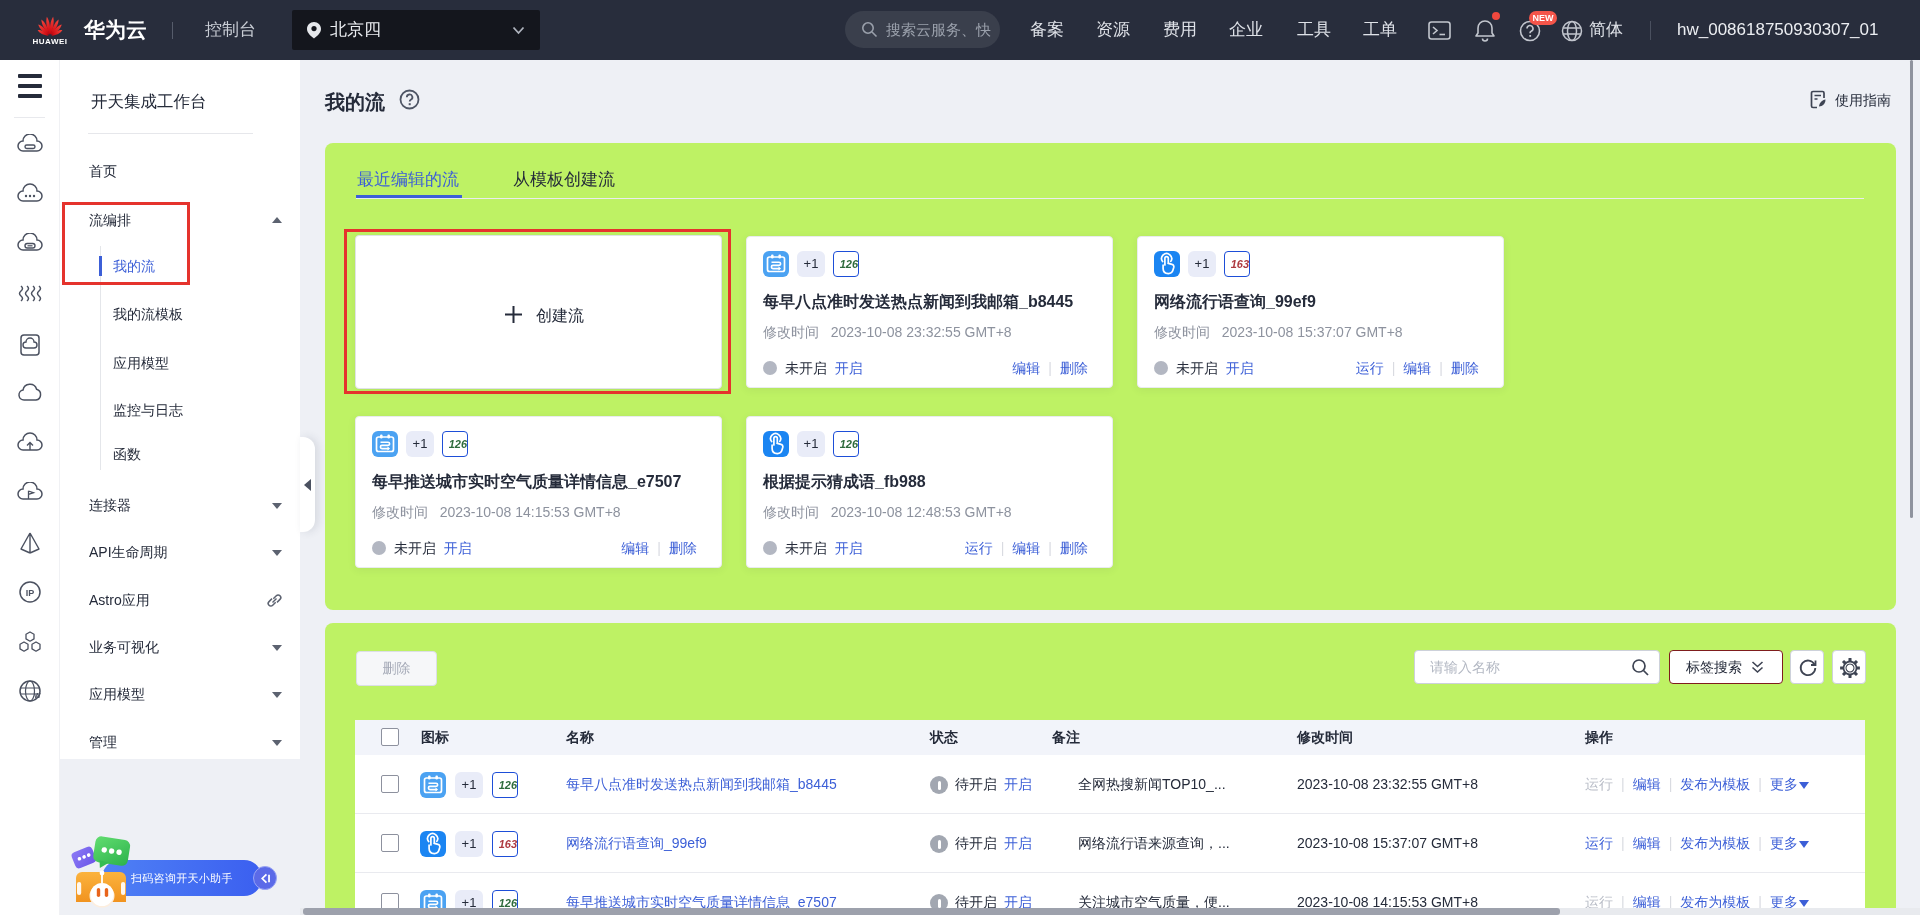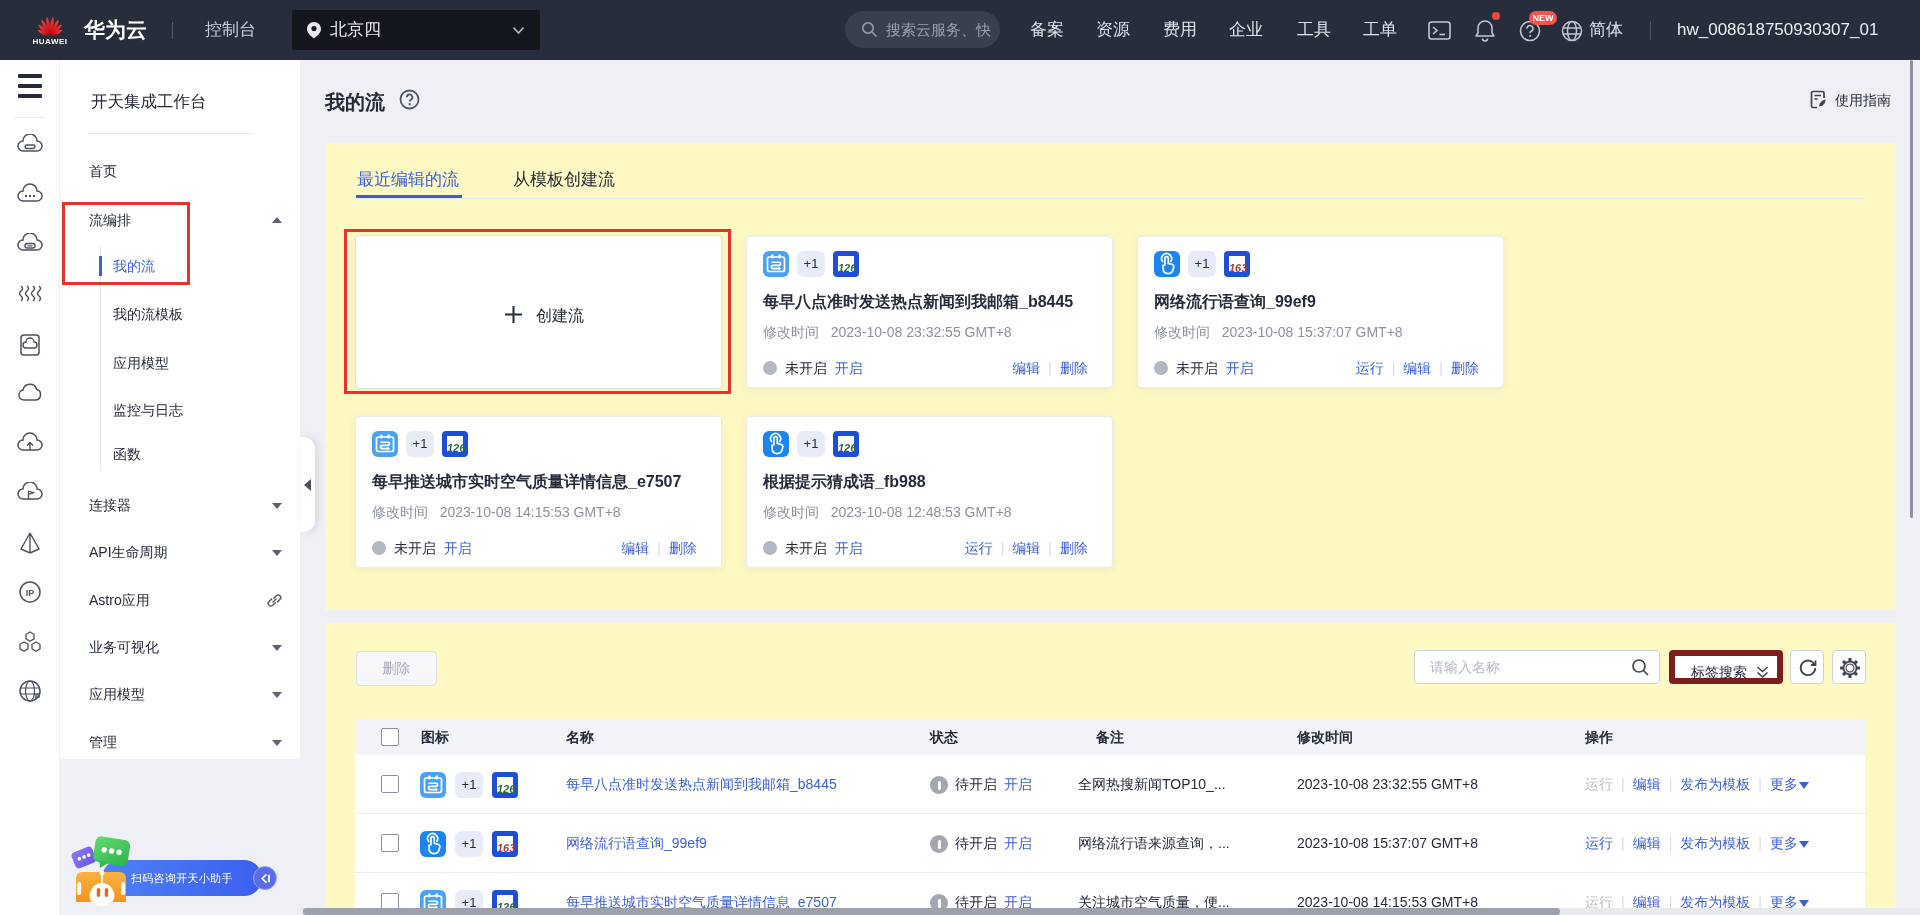--- a/index.html
+++ b/index.html
@@ -17,25 +17,25 @@
 
 #rail{position:absolute;left:0;top:60px;width:60px;height:855px;background:#fff;z-index:20;border-right:1px solid #f0f1f4}
 #rail svg{position:absolute;left:17px}
 
 #sidebar{position:absolute;left:60px;top:60px;width:240px;height:699px;background:#fff;z-index:10}
 .mitem{position:absolute;left:29px;font-size:14px;color:#252b3a;line-height:20px}
 .sub{left:53px}
 .arr{position:absolute;left:212px;width:0;height:0}
 .arrdn{border-left:5px solid transparent;border-right:5px solid transparent;border-top:6px solid #5c6270}
 .arrup{border-left:5px solid transparent;border-right:5px solid transparent;border-bottom:6px solid #5c6270}
-.panel{position:absolute;background:#fef9c3;border-radius:0}
+.panel{position:absolute;background:#bef264;border-radius:8px}
 .fcard{position:absolute;width:367px;height:152px;background:#fff;border:1px solid #e9ebf0;border-radius:4px;box-shadow:0 2px 8px rgba(40,48,72,.07)}
 .bicon{position:absolute;left:16px;top:14px;width:26px;height:26px;border-radius:6px}
 .plus1{position:absolute;left:50px;top:14px;width:28px;height:26px;border-radius:6px;background:#e9ecf8;color:#252b3a;font-size:13px;text-align:center;line-height:26px}
-.lbadge{position:absolute;left:86px;top:14px;width:26px;height:26px;border-radius:4px;background:#fff;border:5px solid #1d4ed8;text-align:right;line-height:24px;font-size:11px;font-weight:bold;font-style:italic}
+.lbadge{position:absolute;left:86px;top:14px;width:26px;height:26px;border-radius:4px;background:#fff;border:1px solid #1d4ed8;text-align:right;line-height:24px;font-size:11px;font-weight:bold;font-style:italic}
 .g126{color:#2e6b3c}
 .r163{color:#ae3a40}
 .ftitle{position:absolute;left:16px;top:55px;font-size:16px;font-weight:bold;color:#252b3a;white-space:nowrap}
 .fmeta{position:absolute;left:16px;top:87px;font-size:14px;color:#8d929e;white-space:nowrap}
 .fstat{position:absolute;left:16px;top:123px;height:16px;font-size:14px;white-space:nowrap}
 .dot{display:inline-block;width:14px;height:14px;border-radius:7px;background:#b3b7c2;vertical-align:-2px;margin-right:8px}
 .facts{position:absolute;right:24px;top:123px;font-size:14px;white-space:nowrap}
 .lsep{color:#d9dbe1;padding:0 8px}
 
 .th{position:absolute;top:0;height:35px;line-height:35px;font-size:14px;font-weight:bold;color:#252b3a}
@@ -304,21 +304,21 @@
 
 <div class="panel" style="left:325px;top:623px;width:1571px;height:300px">
   <div class="abs" style="left:31px;top:28px;width:81px;height:35px;background:#f6f7f9;border:1px solid #dcdfe6;border-radius:4px;color:#a6abb8;font-size:14px;text-align:center;line-height:33px">删除</div>
   <div class="abs" style="left:1089px;top:27px;width:246px;height:34px;background:#fff;border:1px solid #cdd1da;border-radius:4px">
     <div class="abs" style="left:15px;top:0;line-height:32px;font-size:14px;color:#b3b8c3">请输入名称</div>
     <svg class="abs" style="left:216px;top:7px" width="19" height="19" viewBox="0 0 19 19">
         <circle cx="8" cy="8" r="6" stroke="#3e4453" stroke-width="1.7" fill="none"></circle>
         <path d="M12.5 12.5 L17 17" stroke="#3e4453" stroke-width="1.7"></path>
       </svg>
   </div>
-  <div class="abs" style="left:1344px;top:27px;width:114px;height:34px;background:#fff;border:6px solid #7f1d1d;border-radius:4px">
+  <div class="abs" style="left:1344px;top:27px;width:114px;height:34px;background:#fff;border:1px solid #7f1d1d;border-radius:4px">
     <div class="abs" style="left:16px;top:0;line-height:32px;font-size:14px;color:#252b3a">标签搜索</div>
     <svg class="abs" style="left:80px;top:9px" width="15" height="15" viewBox="0 0 15 15">
         <path d="M2.5 2 L7.5 6.5 L12.5 2 M2.5 7.5 L7.5 12 L12.5 7.5" stroke="#3e4453" stroke-width="1.6" fill="none"></path>
       </svg>
   </div>
   <div class="abs" style="left:1465px;top:27px;width:34px;height:34px;background:#fff;border:1px solid #cdd1da;border-radius:4px">
     <svg class="abs" style="left:7px;top:7px" width="20" height="20" viewBox="0 0 20 20">
         <path d="M16.5 6.5 A7.3 7.3 0 1 0 17.3 10" stroke="#3e4453" stroke-width="1.8" fill="none"></path>
         <path d="M17.5 2.5 V7 H13" stroke="#3e4453" stroke-width="1.8" fill="none"></path>
       </svg>
@@ -327,21 +327,21 @@
     <svg class="abs" style="left:7px;top:7px" width="20" height="20" viewBox="0 0 20 20">
         <path d="M8.46 2.76 L8.52 0.11 L11.48 0.11 L11.54 2.76 L14.03 3.79 L15.95 1.96 L18.04 4.05 L16.21 5.97 L17.24 8.46 L19.89 8.52 L19.89 11.48 L17.24 11.54 L16.21 14.03 L18.04 15.95 L15.95 18.04 L14.03 16.21 L11.54 17.24 L11.48 19.89 L8.52 19.89 L8.46 17.24 L5.97 16.21 L4.05 18.04 L1.96 15.95 L3.79 14.03 L2.76 11.54 L0.11 11.48 L0.11 8.52 L2.76 8.46 L3.79 5.97 L1.96 4.05 L4.05 1.96 L5.97 3.79 Z M10 6.6 a3.4 3.4 0 1 0 0.001 0 Z M10 4.4 a5.6 5.6 0 1 0 0.001 0 Z M10 5.5 a4.5 4.5 0 1 0 0.001 0 Z" fill="#3e4453" fill-rule="evenodd"></path>
       </svg>
   </div>
 
   <div class="abs" style="left:30px;top:97px;width:1510px;height:35px;background:#f2f4fa">
     <div class="cbx" style="left:26px;top:8px"></div>
     <div class="th" style="left:66px">图标</div>
     <div class="th" style="left:211px">名称</div>
     <div class="th" style="left:575px">状态</div>
-    <div class="th" style="left:741px">备注</div>
+    <div class="th" style="left:697px">备注</div>
     <div class="th" style="left:942px">修改时间</div>
     <div class="th" style="left:1230px">操作</div>
   </div>
   <div class="trow" style="left:30px;top:132px">
     <div class="cbx" style="left:26px;top:20px"></div>
     <div class="bicon cal" style="left:65px;top:17px;background:#4ba2f2"><svg width="26" height="26" viewBox="0 0 26 26">
           <rect x="4.5" y="6" width="17" height="14.5" rx="2" stroke="#fff" stroke-width="1.7" fill="none"></rect>
           <rect x="8" y="3.5" width="2.6" height="4" rx="1.2" fill="#fff"></rect>
           <rect x="15.4" y="3.5" width="2.6" height="4" rx="1.2" fill="#fff"></rect>
           <path d="M8.5 11.2 h7.5 a1.6 1.6 0 0 1 0 3.2 h-6 a1.6 1.6 0 0 0 0 3.2 h7" stroke="#fff" stroke-width="1.6" fill="none"></path>

